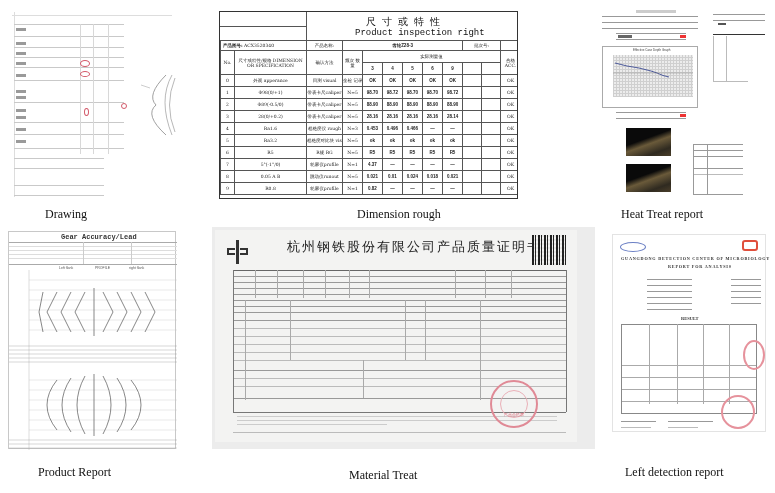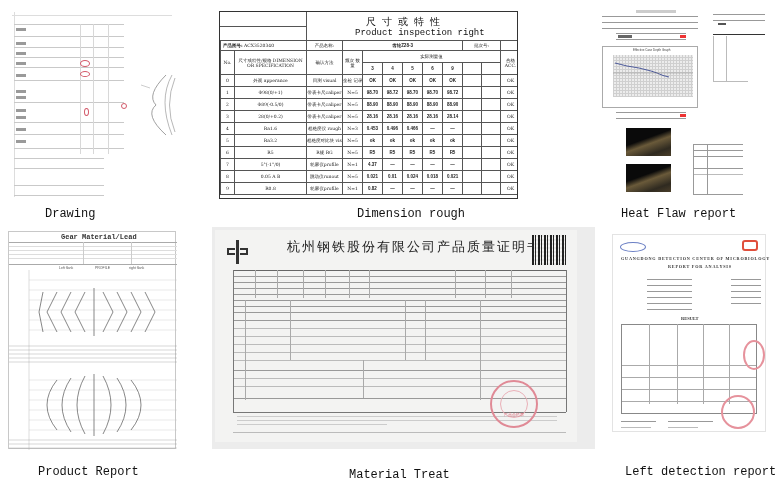--- a/index.html
+++ b/index.html
@@ -1,20 +1,20 @@
 <!DOCTYPE html>
 <html><head>
 <meta charset="utf-8">
 <style>
   * { box-sizing: border-box; margin: 0; padding: 0; }
   html, body { width: 775px; height: 493px; background: #ffffff; overflow: hidden; }
   body { position: relative; font-family: "Liberation Sans", sans-serif; color: #111; }
 
   .card { position: absolute; }
-  .caption { position: absolute; font-family: Liberation Mono, monospace; font-size: 12px; color: #111; white-space: nowrap; }
+  .caption { position: absolute; font-family: Liberation Serif, serif; font-size: 12px; color: #111; white-space: nowrap; }
 
   
   .fl { position: absolute; background: #bdbdbd; }
   .fd { position: absolute; background: #555; }
 
   
   #drawing { left: 8px; top: 10px; width: 168px; height: 190px; background: #fff; }
   #drawing .row { position: absolute; left: 6px; height: 1px; background: #c9c9c9; }
   #drawing .bar { position: absolute; height: 3px; background: #9a9a9a; }
   #drawing .red { position: absolute; border: 1px solid #d35a6a; border-radius: 50%; }
@@ -334,24 +334,24 @@
     <div class="fl" style="left:97px;top:138px;width:50px;height:1px;background:#999"></div>
     <div class="fl" style="left:97px;top:144px;width:50px;height:1px;background:#999"></div>
     <div class="fl" style="left:97px;top:150px;width:50px;height:1px;background:#999"></div>
     <div class="fl" style="left:97px;top:162px;width:50px;height:1px;background:#999"></div>
     <div class="fl" style="left:97px;top:168px;width:50px;height:1px;background:#bbb"></div>
     <div class="fl" style="left:97px;top:188px;width:50px;height:1px;background:#999"></div>
     <div class="fl" style="left:97px;top:138px;width:1px;height:50px;background:#999"></div>
     <div class="fl" style="left:111px;top:138px;width:1px;height:50px;background:#999"></div>
   </div>
 </div>
-<div class="caption" style="left:621px;top:207px">Heat Flaw report</div>
+<div class="caption" style="left:621px;top:207px">Heat Treat report</div>
 
 <div class="card" id="accuracy">
-  <div class="ttl">Gear Material/Lead</div>
+  <div class="ttl">Gear Accuracy/Lead</div>
   <div>
     <div class="fl" style="left:0;top:10px;width:168px;height:1px;background:#aaa"></div>
     <div class="fl" style="left:0;top:14px;width:168px;height:1px;background:#ddd"></div>
     <div class="fl" style="left:0;top:18px;width:168px;height:1px;background:#ddd"></div>
     <div class="fl" style="left:0;top:22px;width:168px;height:1px;background:#ddd"></div>
     <div class="fl" style="left:0;top:26px;width:168px;height:1px;background:#ddd"></div>
     <div class="fl" style="left:0;top:32px;width:168px;height:1px;background:#aaa"></div>
     <div class="fl" style="left:74px;top:10px;width:1px;height:22px;background:#ccc"></div>
     <div class="fl" style="left:122px;top:10px;width:1px;height:22px;background:#ccc"></div>
   </div>

